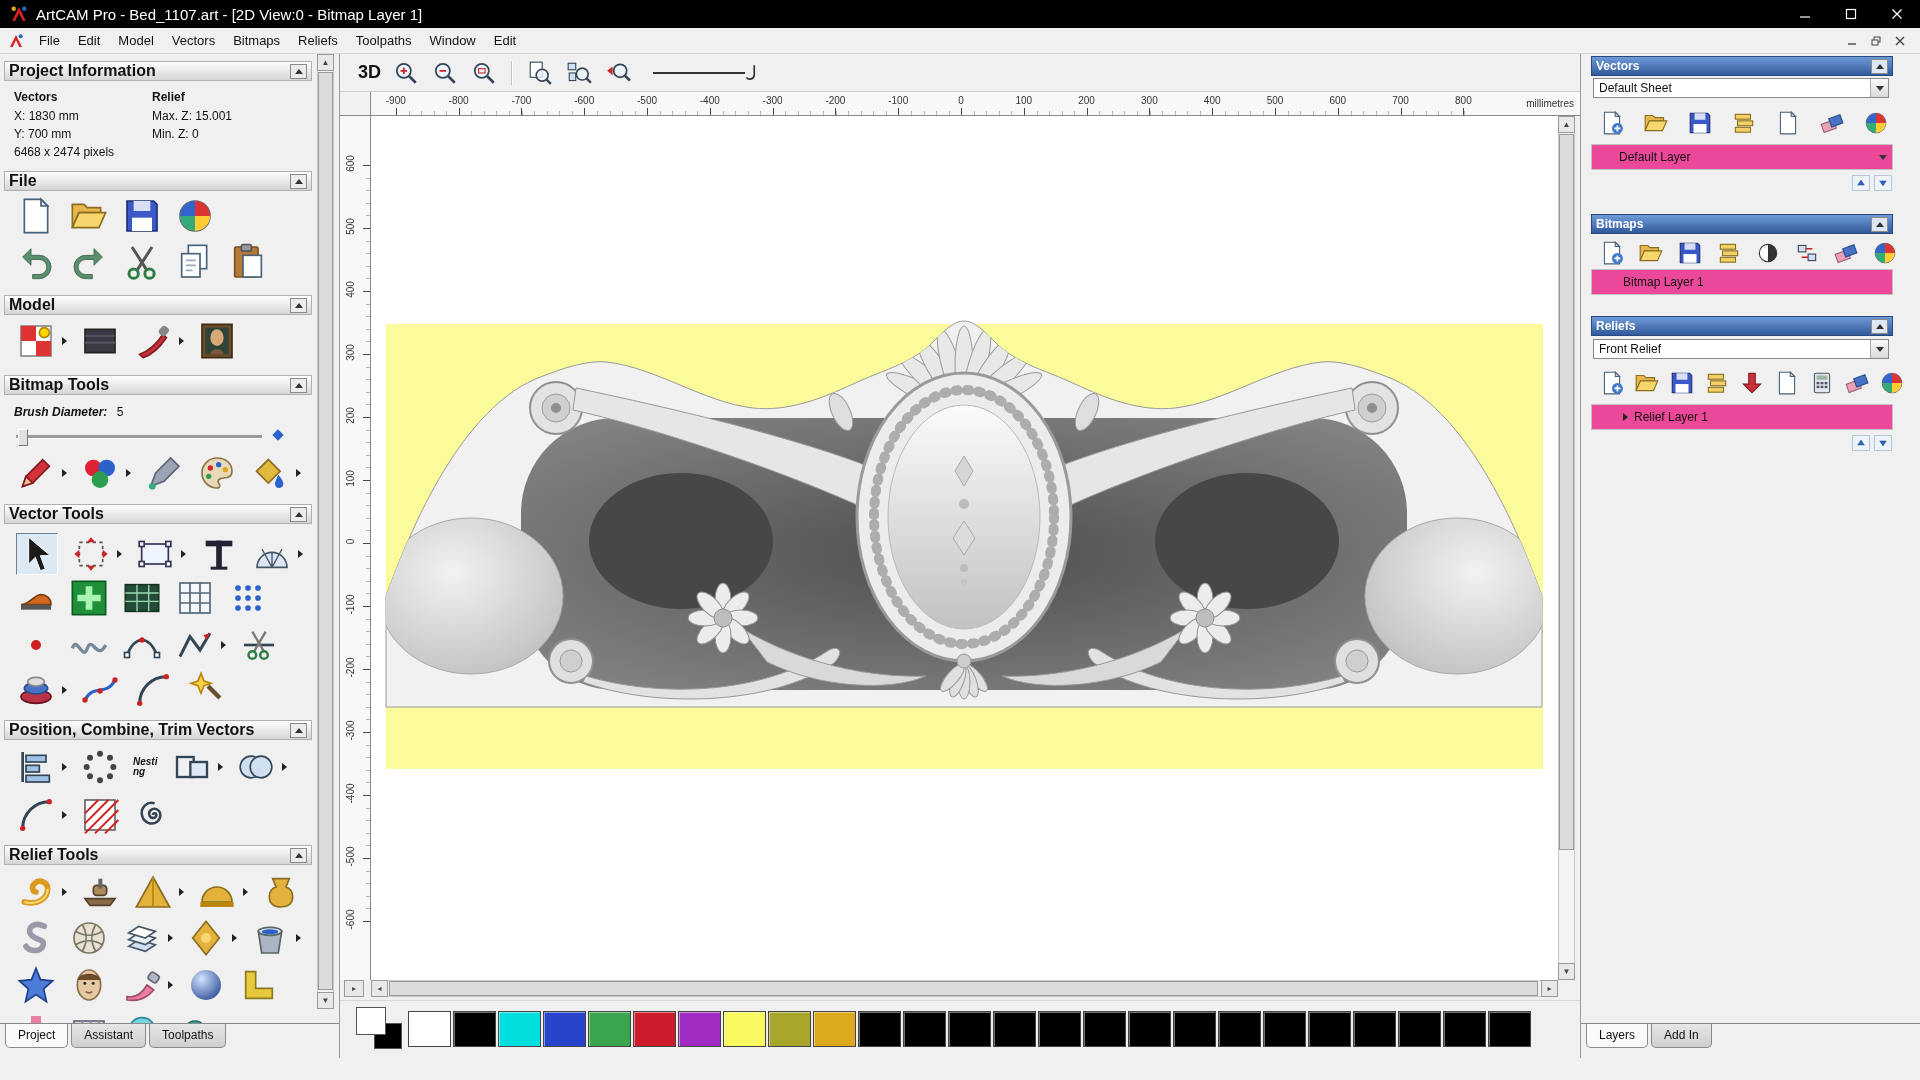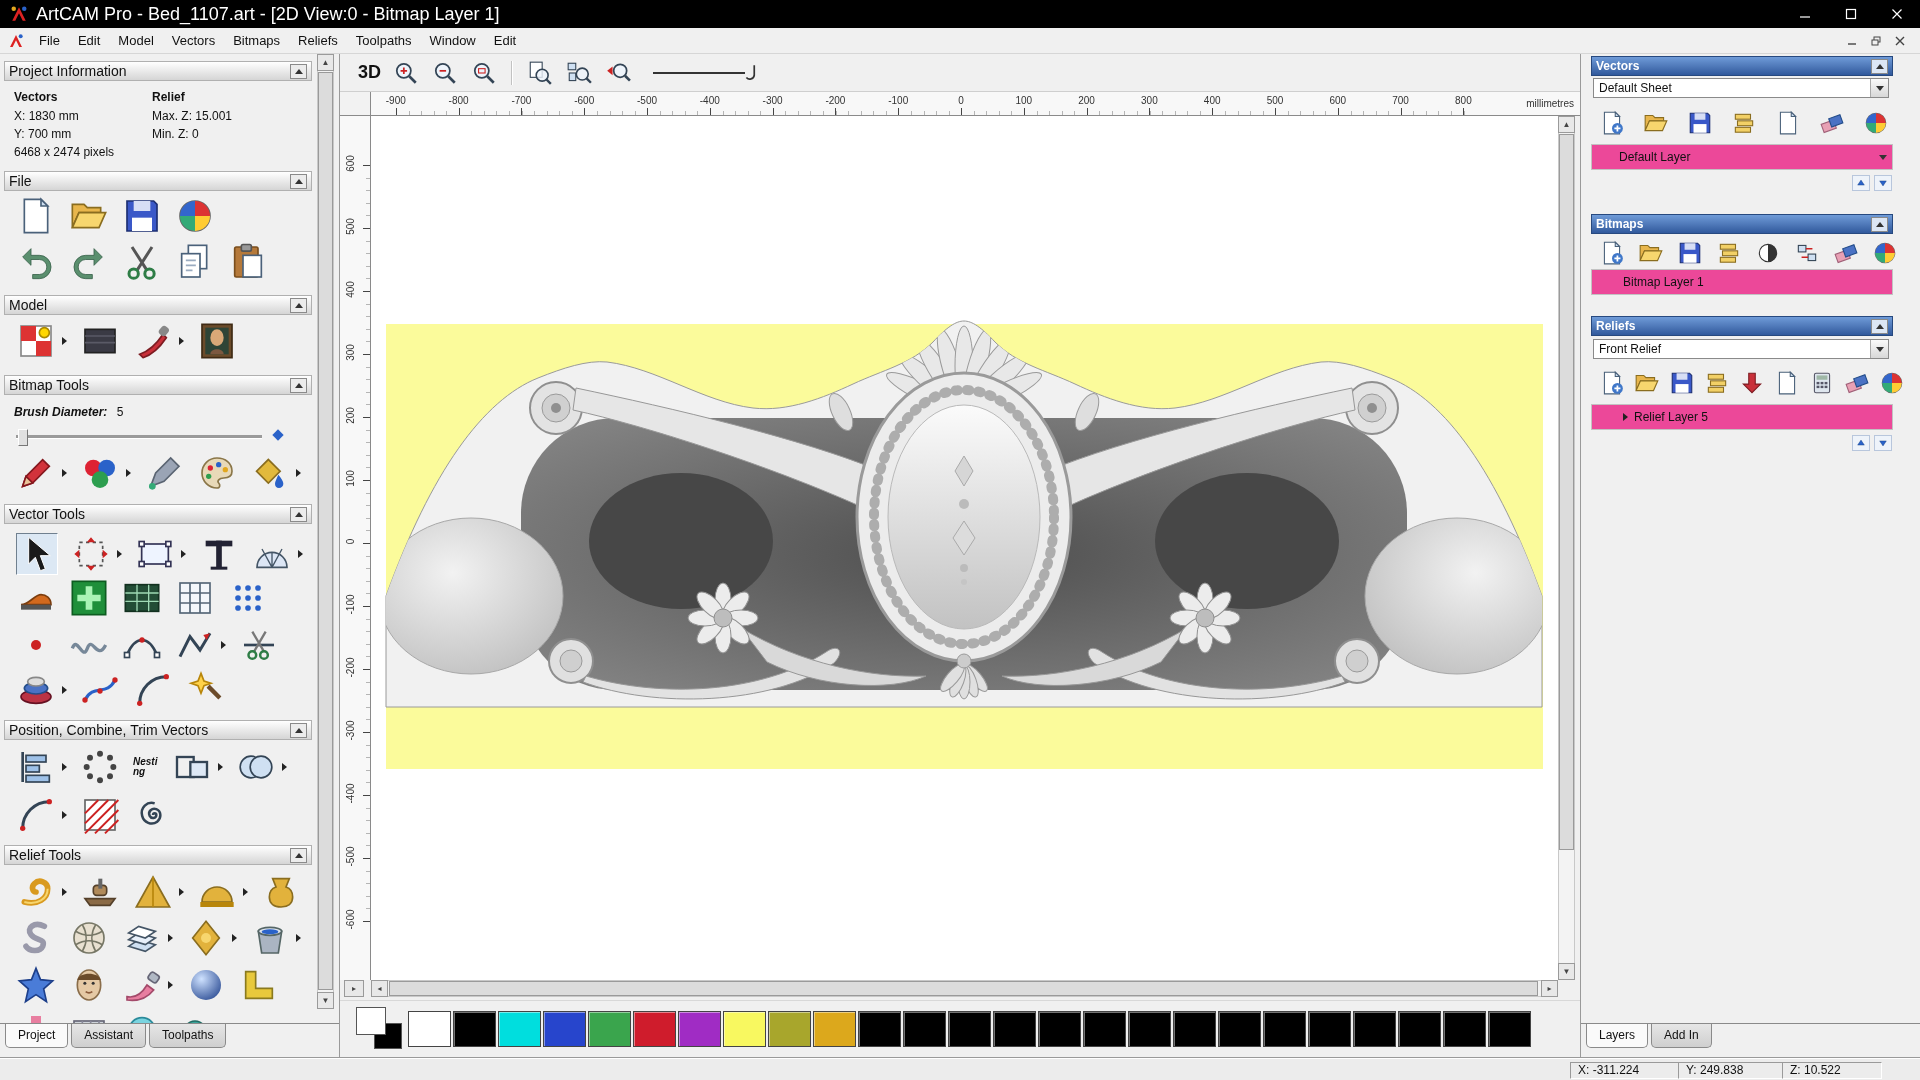--- a/index.html
+++ b/index.html
@@ -2,21 +2,21 @@
 <html><head>
 <meta charset="utf-8">
 <style>
   html,body{margin:0;padding:0;background:#222;}
   #app{position:relative;width:1920px;height:1080px;background:#f0f0f0;overflow:hidden;
        font-family:"Liberation Sans","DejaVu Sans",sans-serif;font-size:12px;color:#111;}
   .abs{position:absolute;}
   
   .titlebar{left:0;top:0;width:1920px;height:28px;background:#000;color:#fff;display:flex;align-items:center;}
   .tb-logo{width:18px;height:18px;margin:0 8px 0 10px;}
-  .tb-title{font-size:18px;text-align:right;}
+  .tb-title{font-size:15px;text-align:right;}
   .tb-btns{margin-left:auto;display:flex;height:100%;}
   .tb-btn{width:46px;height:100%;display:flex;align-items:center;justify-content:center;}
   
   .menubar{left:0;top:28px;width:1920px;height:26px;background:#f0f0f0;border-bottom:1px solid #d6d6d6;display:flex;align-items:center;padding-left:2px;box-sizing:border-box;}
   .mb-logo{width:16px;height:16px;margin:0 6px;}
   .menu-item{padding:4px 9px;font-size:13px;}
   .mdi-btns{margin-left:auto;display:flex;gap:4px;margin-right:10px;}
   .mdi-btn{width:20px;height:18px;display:flex;align-items:center;justify-content:center;}
   
   .icn{display:inline-flex;align-items:center;justify-content:center;flex:none;}
@@ -24,21 +24,21 @@
   .s40{width:40px;height:40px;}
   .s26{width:26px;height:26px;}
   .s20{width:20px;height:20px;}
   .s16{width:16px;height:16px;}
   .pressed{background:#dce8f4;border:1px solid;border-color:#70808f #fff #fff #70808f;}
   .fly{width:0;height:0;border-left:5px solid #222;border-top:4px solid transparent;border-bottom:4px solid transparent;margin-left:-7px;flex:none;}
   .nesttxt{font-weight:bold;font-style:italic;font-size:10px;line-height:1.05;word-break:break-all;width:26px;}
   
   .left-panel{left:0;top:54px;width:340px;height:1004px;background:#f0f0f0;border-right:1px solid #9a9a9a;box-sizing:border-box;overflow:hidden;}
   .sec-hdr{left:4px;width:308px;height:20px;background:linear-gradient(#ffffff,#d5d5d5);border:1px solid #b0b0b0;
-           display:flex;justify-content:space-between;align-items:center;padding:0 4px;font-weight:normal;font-size:14px;box-sizing:border-box;}
+           display:flex;justify-content:space-between;align-items:center;padding:0 4px;font-weight:bold;font-size:16px;box-sizing:border-box;}
   .col-btn{width:15px;height:13px;border:1px solid #8a8a8a;background:#ececec;display:flex;align-items:center;justify-content:center;}
   .tri-up{width:0;height:0;border-bottom:5px solid #333;border-left:4px solid transparent;border-right:4px solid transparent;}
   .info-lbl{font-weight:bold;}
   .irow{display:flex;align-items:center;gap:13px;left:16px;}
   .slider-track{left:16px;width:246px;height:3px;background:#9a9a9a;border-bottom:1px solid #fff;}
   .slider-handle{width:8px;height:15px;background:#e0e0e0;border:1px solid;border-color:#fff #777 #777 #fff;}
   .blue-diamond{width:8px;height:8px;background:#2a62c9;transform:rotate(45deg);}
   
   .sb{background:#f3f3f3;border:1px solid #c8c8c8;box-sizing:border-box;}
   .sb-btn{background:#e8e8e8;border:1px solid #9a9a9a;display:flex;align-items:center;justify-content:center;font-size:8px;color:#444;box-sizing:border-box;}
@@ -1205,39 +1205,34 @@
             <path d="M12 12V3a9 9 0 0 1 9 9z" fill="#d33"></path>
             <path d="M12 12h9a9 9 0 0 1-9 9z" fill="#fc3"></path>
             <path d="M12 12v9a9 9 0 0 1-9-9z" fill="#3a7"></path>
             <path d="M12 12H3a9 9 0 0 1 9-9z" fill="#36c"></path>
           </svg>
         </span>
       </div>
     <div class="abs lrow" style="top:350px">
       <span class="icn s20"></span>
       <span class="fly" style="margin-left:0"></span>
-      <span>Relief Layer 5</span>
+      <span>Relief Layer 1</span>
       <span style="margin-left:auto"><span class="icn s16"></span></span>
     </div>
     <div class="abs udbtn" style="left:271px;top:381px">
         <svg width="10" height="10" viewBox="0 0 24 24">
           <path d="M12 5 20 17H4z" fill="#2a62c9" stroke="#17407e"></path>
         </svg>
       </div>
     <div class="abs udbtn" style="left:293px;top:381px">
         <svg width="10" height="10" viewBox="0 0 24 24">
           <path d="M12 19 4 7h16z" fill="#2a62c9" stroke="#17407e"></path>
         </svg>
       </div>
 
     <div class="abs btabs" style="left:0;top:969px;width:340px;height:35px">
         <div class="tab active">Layers</div>
         <div class="tab">Add In</div>
       </div>
   </div>
 
-  <div class="abs statusbar">
-    <span class="seg" style="left:1570px;width:96px">X: -311.224</span>
-    <span class="seg" style="left:1678px;width:92px">Y: 249.838</span>
-    <span class="seg" style="left:1782px;width:84px">Z: 10.522</span>
-  </div>
 
 </div>
 
 </body></html>

